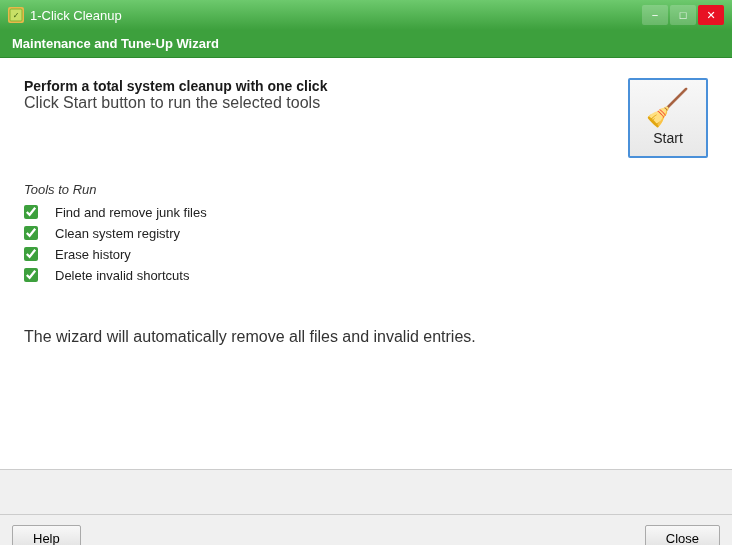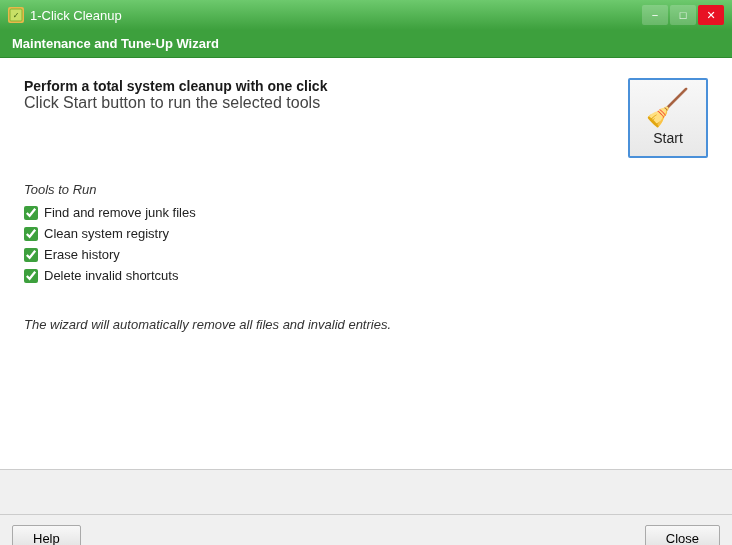--- a/index.html
+++ b/index.html
@@ -125,39 +125,38 @@
       margin-bottom: 20px;
     }
     .tools-label {
       font-size: 13px;
       color: #333;
       margin-bottom: 8px;
       font-style: italic;
     }
     .checkbox-item {
       display: flex;
-      align-items: flex-end;
-      gap: 6px;
+      align-items: flex-start;
+      gap: 17px;
       margin-bottom: 6px;
       font-size: 13px;
       color: #222;
     }
     .checkbox-item input[type="checkbox"] {
       width: 14px;
       height: 14px;
       cursor: pointer;
       accent-color: #3da03d;
     }
 
     
     .notice-text {
-      font-size: 13px;
+      font-size: 16px;
       color: #333;
-      margin-top: 34px;
-      font-style: italic;
+      margin-top: 45px;
     }
 
     
     .divider {
       border: none;
       border-top: 1px solid #ccc;
       margin: 0;
     }
 
     

